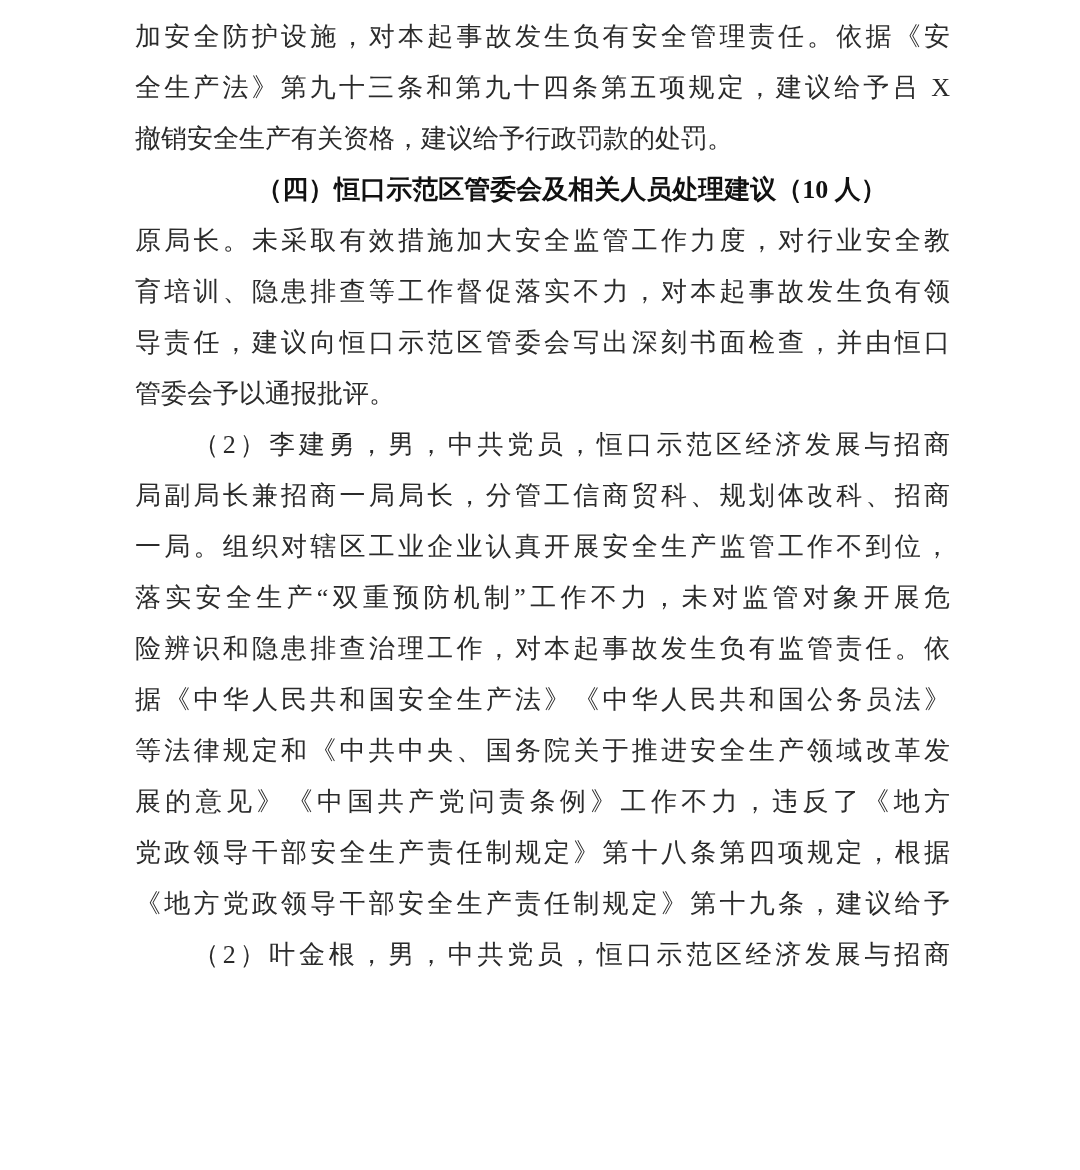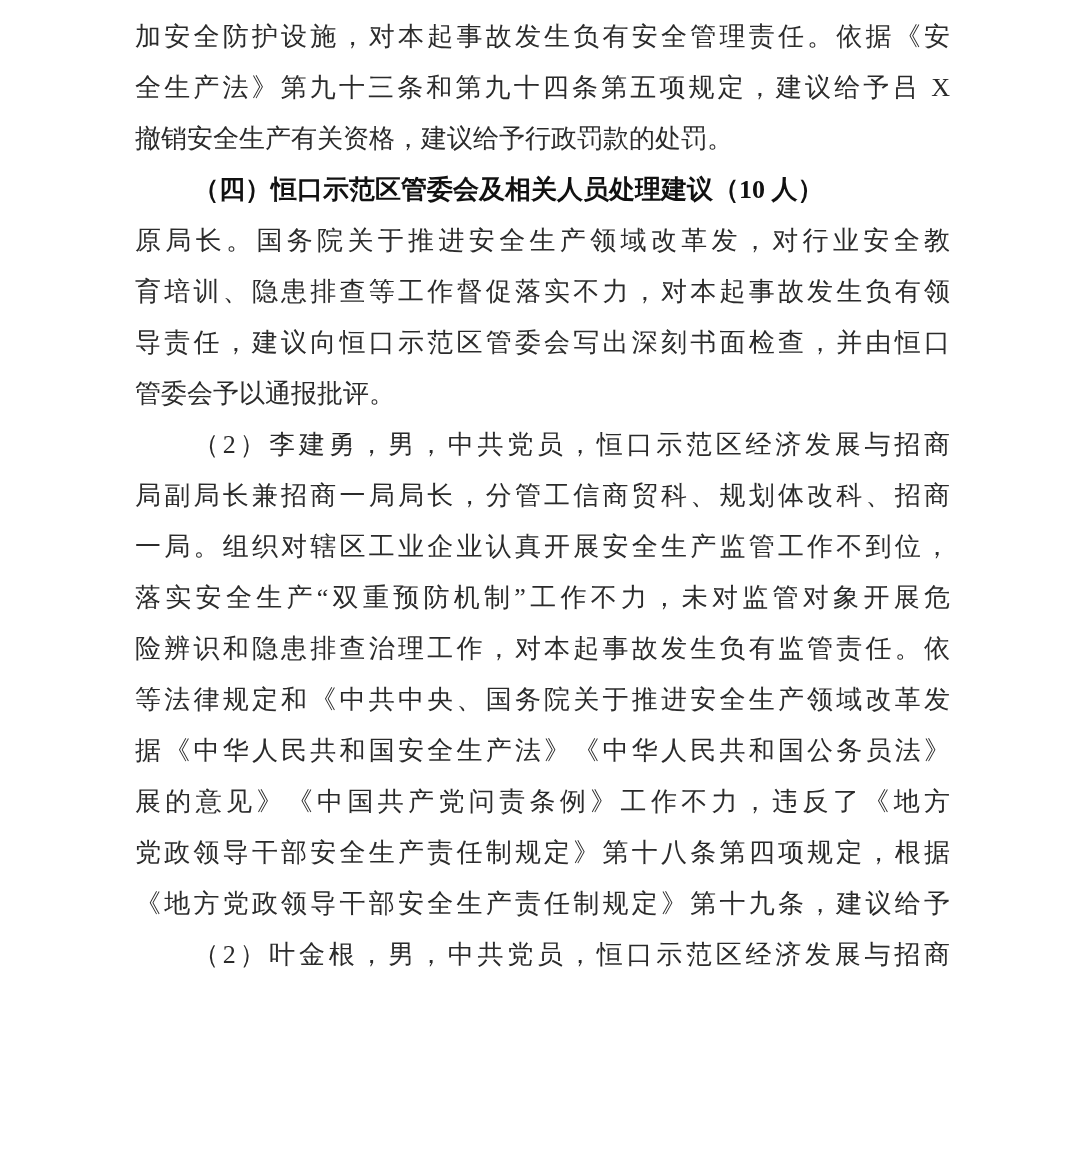--- a/index.html
+++ b/index.html
@@ -29,50 +29,51 @@
     text-justify: inter-character;
   }
   
   .j {
     text-align: justify;
     text-align-last: justify;
   }
   
   .ind {
     text-indent: 58px;
+    text-align: center;
   }
   
   .h {
     font-weight: bold;
     color: #111111;
   }
 </style>
 </head>
 <body>
 
 <div class="doc">
 
   <div class="line j">加安全防护设施，对本起事故发生负有安全管理责任。依据《安</div>
   <div class="line j">全生产法》第九十三条和第九十四条第五项规定，建议给予吕 X</div>
   <div class="line">撤销安全生产有关资格，建议给予行政罚款的处罚。</div>
 
   <div class="line h ind">（四）恒口示范区管委会及相关人员处理建议（10 人）</div>
 
 
-  <div class="line j">原局长。国务院关于推进安全生产领域改革发，对行业安全教</div>
+  <div class="line j">原局长。未采取有效措施加大安全监管工作力度，对行业安全教</div>
   <div class="line j">育培训、隐患排查等工作督促落实不力，对本起事故发生负有领</div>
   <div class="line j">导责任，建议向恒口示范区管委会写出深刻书面检查，并由恒口</div>
   <div class="line">管委会予以通报批评。</div>
 
   <div class="line j ind">（2）李建勇，男，中共党员，恒口示范区经济发展与招商</div>
   <div class="line j">局副局长兼招商一局局长，分管工信商贸科、规划体改科、招商</div>
   <div class="line j">一局。组织对辖区工业企业认真开展安全生产监管工作不到位，</div>
   <div class="line j">落实安全生产“双重预防机制”工作不力，未对监管对象开展危</div>
   <div class="line j">险辨识和隐患排查治理工作，对本起事故发生负有监管责任。依</div>
+  <div class="line j">据《中华人民共和国安全生产法》《中华人民共和国公务员法》</div>
   <div class="line j">等法律规定和《中共中央、国务院关于推进安全生产领域改革发</div>
-  <div class="line j">据《中华人民共和国安全生产法》《中华人民共和国公务员法》</div>
   <div class="line j">展的意见》《中国共产党问责条例》工作不力，违反了《地方</div>
   <div class="line j">党政领导干部安全生产责任制规定》第十八条第四项规定，根据</div>
   <div class="line j">《地方党政领导干部安全生产责任制规定》第十九条，建议给予</div>
 
   <div class="line j ind">（2）叶金根，男，中共党员，恒口示范区经济发展与招商</div>
 
 </div>
 
 </body></html>

